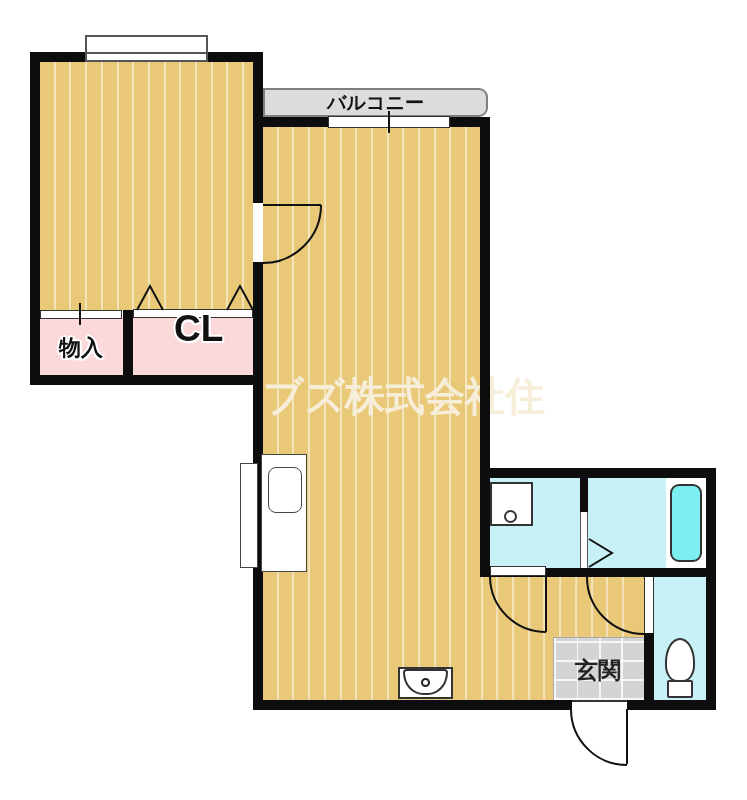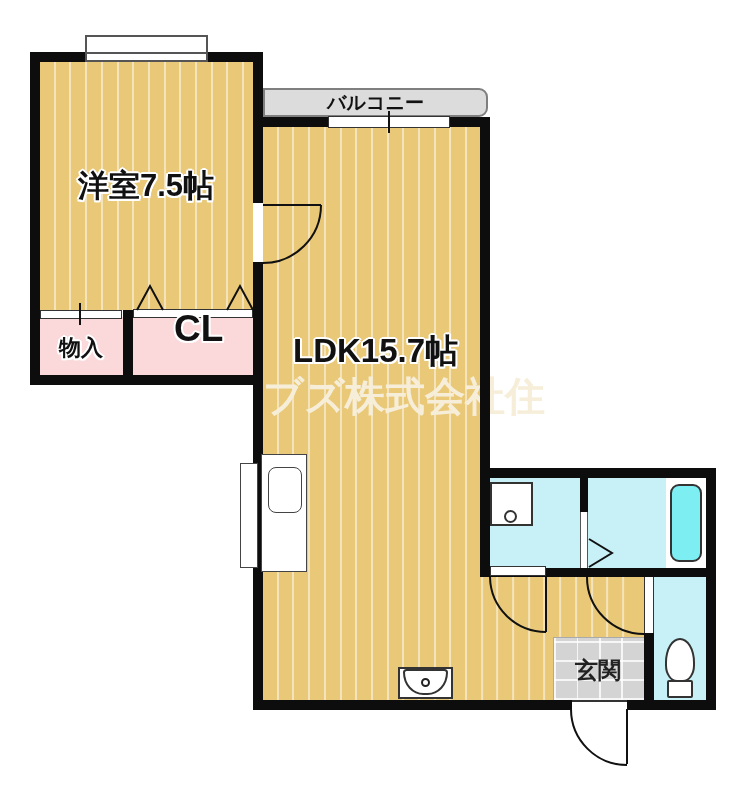--- a/index.html
+++ b/index.html
@@ -105,19 +105,17 @@
       <path d="M627,709 L627,764"></path>
       <path d="M571,709 A56,56 0 0 0 627,765"></path>
       <path d="M137,310 L150,286 L163,310"></path>
       <path d="M227,310 L240,286 L253,310"></path>
       <path d="M589,539 L612,553 L589,567"></path>
       <path d="M389,111 L389,133"></path>
       <path d="M80,303 L80,325"></path>
     </g>
   </svg>
 
-  <div class="abs label halo" style="left:78px;top:165px;font-size:31px;">洋室7.5帖</div>
-  <div class="abs label halo" style="left:293px;top:329px;font-size:33px;">LDK15.7帖</div>
   <div class="abs label halo" style="left:59px;top:333px;font-size:22px;">物入</div>
   <div class="abs label halo" style="left:174px;top:308px;font-size:37px;">CL</div>
   <div class="abs label" style="left:575px;top:655px;font-size:23px;color:#222;">玄関</div>
 
 </div>
 
 </body></html>

